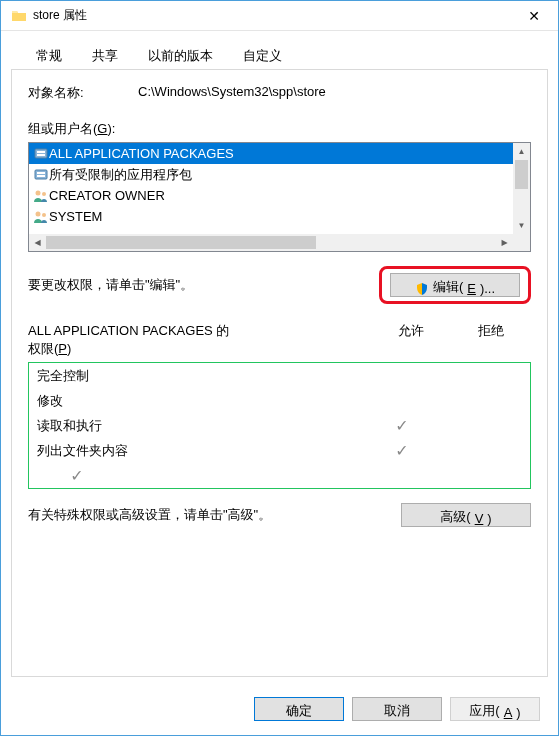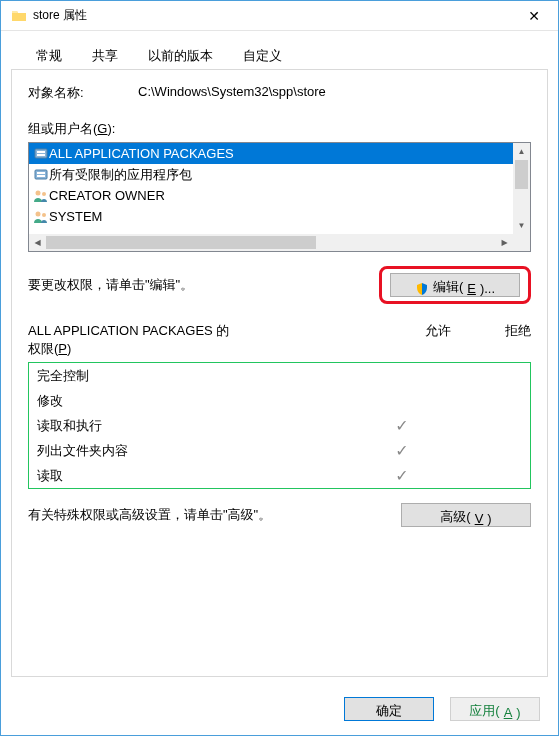--- a/index.html
+++ b/index.html
@@ -32,31 +32,31 @@
 .vscroll .scroll-thumb { left: 2px; right: 2px; top: 0; height: 50%; }
 .scroll-corner { position: absolute; right: 0; bottom: 0; width: 17px; height: 17px; background: #f0f0f0; }
 .edit-row { display: flex; align-items: center; margin: 14px 0; font-size: 13px; }
 .edit-row .text { flex: 1; }
 .highlight-box { border: 3px solid #e81123; border-radius: 8px; padding: 4px 8px; display: flex; }
 .btn { height: 24px; font-size: 13px; background: #e1e1e1; border: 1px solid #adadad; padding: 0 14px; display: inline-flex; align-items: flex-end; justify-content: center; gap: 4px; cursor: default; }
 .btn.wide { min-width: 130px; }
 .shield { width: 14px; height: 14px; display: inline-flex; }
 .perm-header { display: flex; font-size: 13px; margin-top: 4px; }
 .perm-header .name { flex: 1; }
-.perm-header .col { width: 80px; text-align: right; }
+.perm-header .col { width: 80px; text-align: center; }
 .perm-list { border: 1px solid #22c55e; background: #fff; margin-top: 4px; }
 .perm-row { display: flex; align-items: center; height: 25px; font-size: 13px; padding: 0 8px; }
 .perm-row .name { flex: 1; }
 .perm-row .col { width: 80px; text-align: center; color: #888; font-size: 16px; }
 .adv-row { display: flex; align-items: center; margin: 14px 0 4px 0; font-size: 13px; }
 .adv-row .text { flex: 1; }
-.dialog-buttons { display: flex; justify-content: flex-end; gap: 16px; padding: 10px 18px 14px 0; margin-left: 36px; }
+.dialog-buttons { display: flex; justify-content: flex-end; gap: 8px; padding: 10px 18px 14px 0; margin-left: 36px; }
 .dialog-buttons .btn { min-width: 90px; }
 .btn.default { border: 1px solid #0078d7; }
-.btn.disabled { color: #15803d; background: #efefef; border-color: #d0d0d0; }
+.btn.disabled { color: #000000; background: #efefef; border-color: #d0d0d0; }
 .underline-accel { text-decoration: underline; }
 </style>
 </head>
 <body>
 
 <div class="window">
   <div class="titlebar">
     <span class="folder-icon">
       <svg width="16" height="16" viewBox="0 0 16 16">
           <path fill="#ffd86b" d="M1 3h5l1 2h8v8H1z"></path>
@@ -190,37 +190,37 @@
           <div class="name">读取和执行</div>
           <div class="col">✓</div>
           <div class="col"></div>
         </div>
         <div class="perm-row">
           <div class="name">列出文件夹内容</div>
           <div class="col">✓</div>
           <div class="col"></div>
         </div>
         <div class="perm-row">
-          <div class="name">读取</div>
           <div class="col">✓</div>
           <div class="col"></div>
         </div>
       </div>
 
     <div class="adv-row">
       <div class="text">有关特殊权限或高级设置，请单击"高级"。</div>
       <div class="btn wide">
         <span>高级(</span>
           <span class="underline-accel">V</span>
           <span>)</span>
       </div>
     </div>
   </div>
 
   <div class="dialog-buttons">
     <div class="btn default">确定</div>
+    <div class="btn">取消</div>
     <div class="btn disabled">
       <span>应用(</span>
         <span class="underline-accel">A</span>
         <span>)</span>
     </div>
   </div>
 </div>
 
 </body></html>

